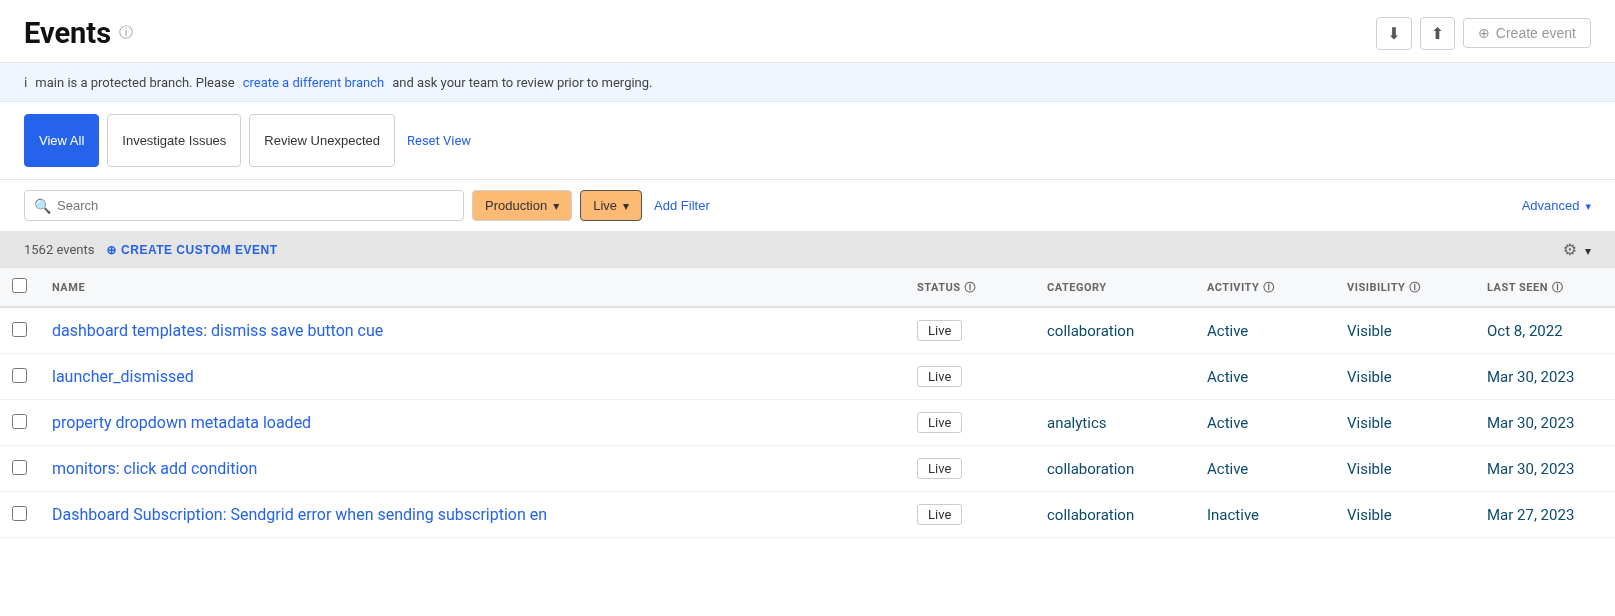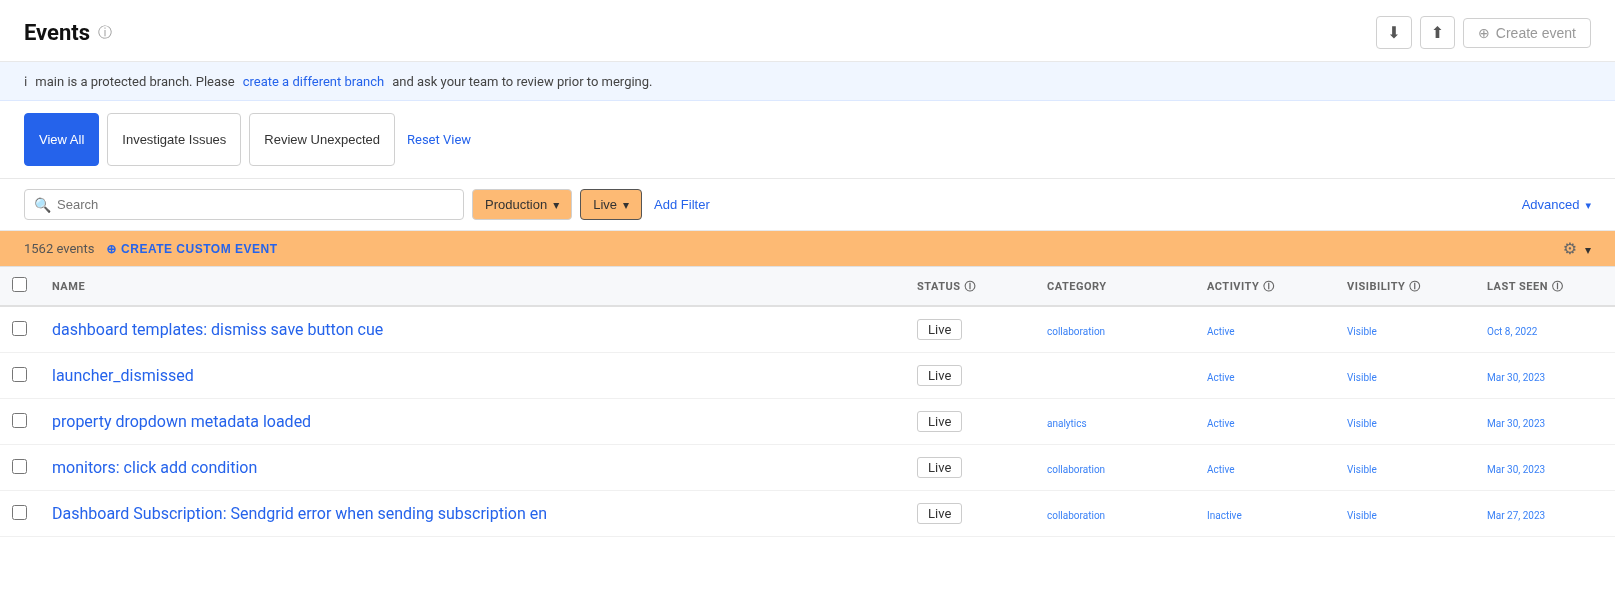--- a/index.html
+++ b/index.html
@@ -6,21 +6,21 @@
     body { font-family: -apple-system, BlinkMacSystemFont, 'Segoe UI', Roboto, sans-serif; font-size: 14px; color: #333; background: #fff; }
 
     .page-header {
       display: flex;
       align-items: center;
       justify-content: space-between;
       padding: 16px 24px 12px;
       border-bottom: 1px solid #e8e8e8;
     }
     .page-title-wrap { display: flex; align-items: center; gap: 8px; }
-    .page-title { font-size: 22px; font-weight: 700; color: #111; }
+    .page-title { font-size: 29px; font-weight: 700; color: #111; }
     .info-icon { color: #999; font-size: 14px; cursor: pointer; }
     .header-actions { display: flex; align-items: center; gap: 8px; }
     .icon-btn {
       border: 1px solid #d0d0d0;
       background: #fff;
       border-radius: 4px;
       padding: 6px 10px;
       cursor: pointer;
       color: #555;
       font-size: 16px;
@@ -130,21 +130,21 @@
       font-size: 13px;
       cursor: pointer;
       display: flex; align-items: center; gap: 4px;
     }
 
     .table-toolbar {
       display: flex;
       align-items: center;
       justify-content: space-between;
       padding: 8px 24px;
-      background: #fdba74;
+      background: #e5e5e5;
       border-bottom: 1px solid #e0e0e0;
     }
     .event-count { font-size: 13px; color: #555; }
     .create-custom-btn {
       background: none; border: none;
       color: #2563eb; font-size: 12px;
       cursor: pointer; margin-left: 12px;
       display: flex; align-items: center; gap: 4px;
       text-transform: uppercase; font-weight: 600; letter-spacing: 0.5px;
     }
@@ -179,21 +179,21 @@
     .status-badge {
       display: inline-block;
       padding: 2px 10px;
       border: 1px solid #ccc;
       border-radius: 3px;
       font-size: 13px;
       color: #333;
       background: #fff;
     }
 
-    .col-text { font-size: 10px; color: #3b82f6; }
+    .col-text { font-size: 15px; color: #0c4a6e; }
 
     .scrollbar-area { overflow-y: auto; max-height: 370px; }
 
     input[type="checkbox"] { cursor: pointer; width: 15px; height: 15px; }
 
     .chevron-down::after { content: '▾'; font-size: 12px; }
     .chevron-down-sm::after { content: '▾'; font-size: 11px; margin-left: 2px; }
   </style>
 </head>
 <body>

